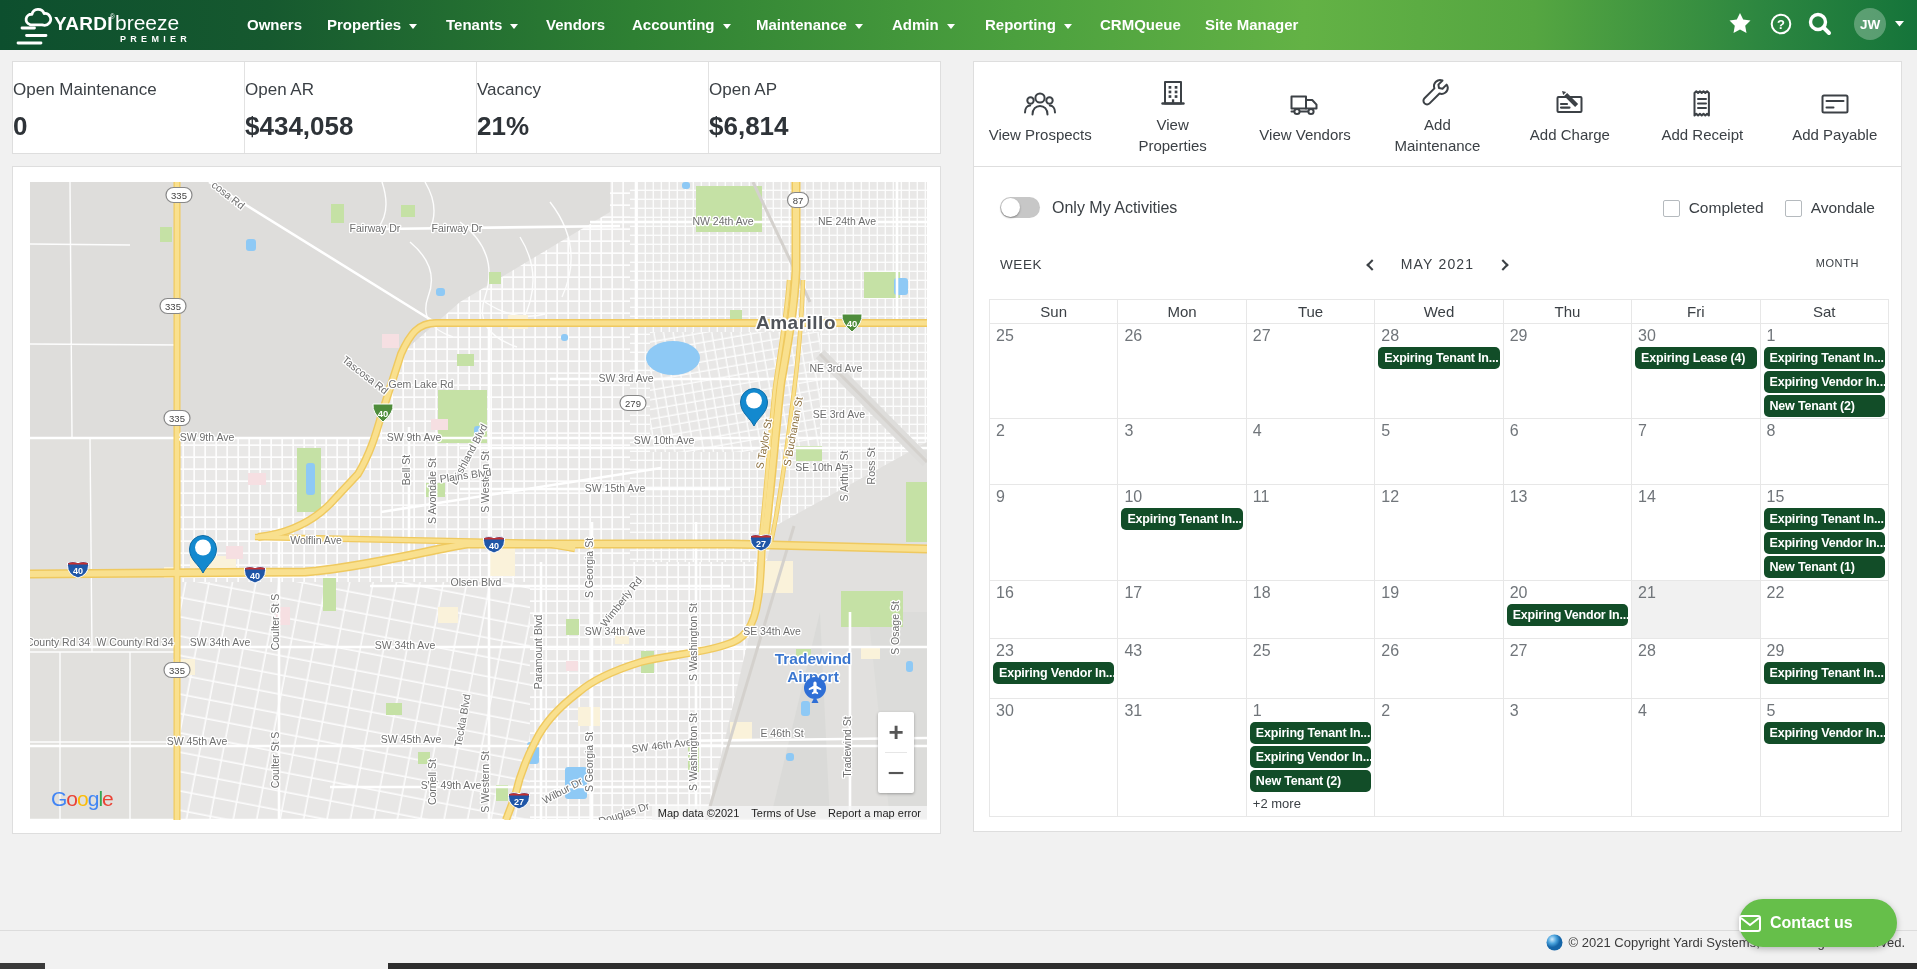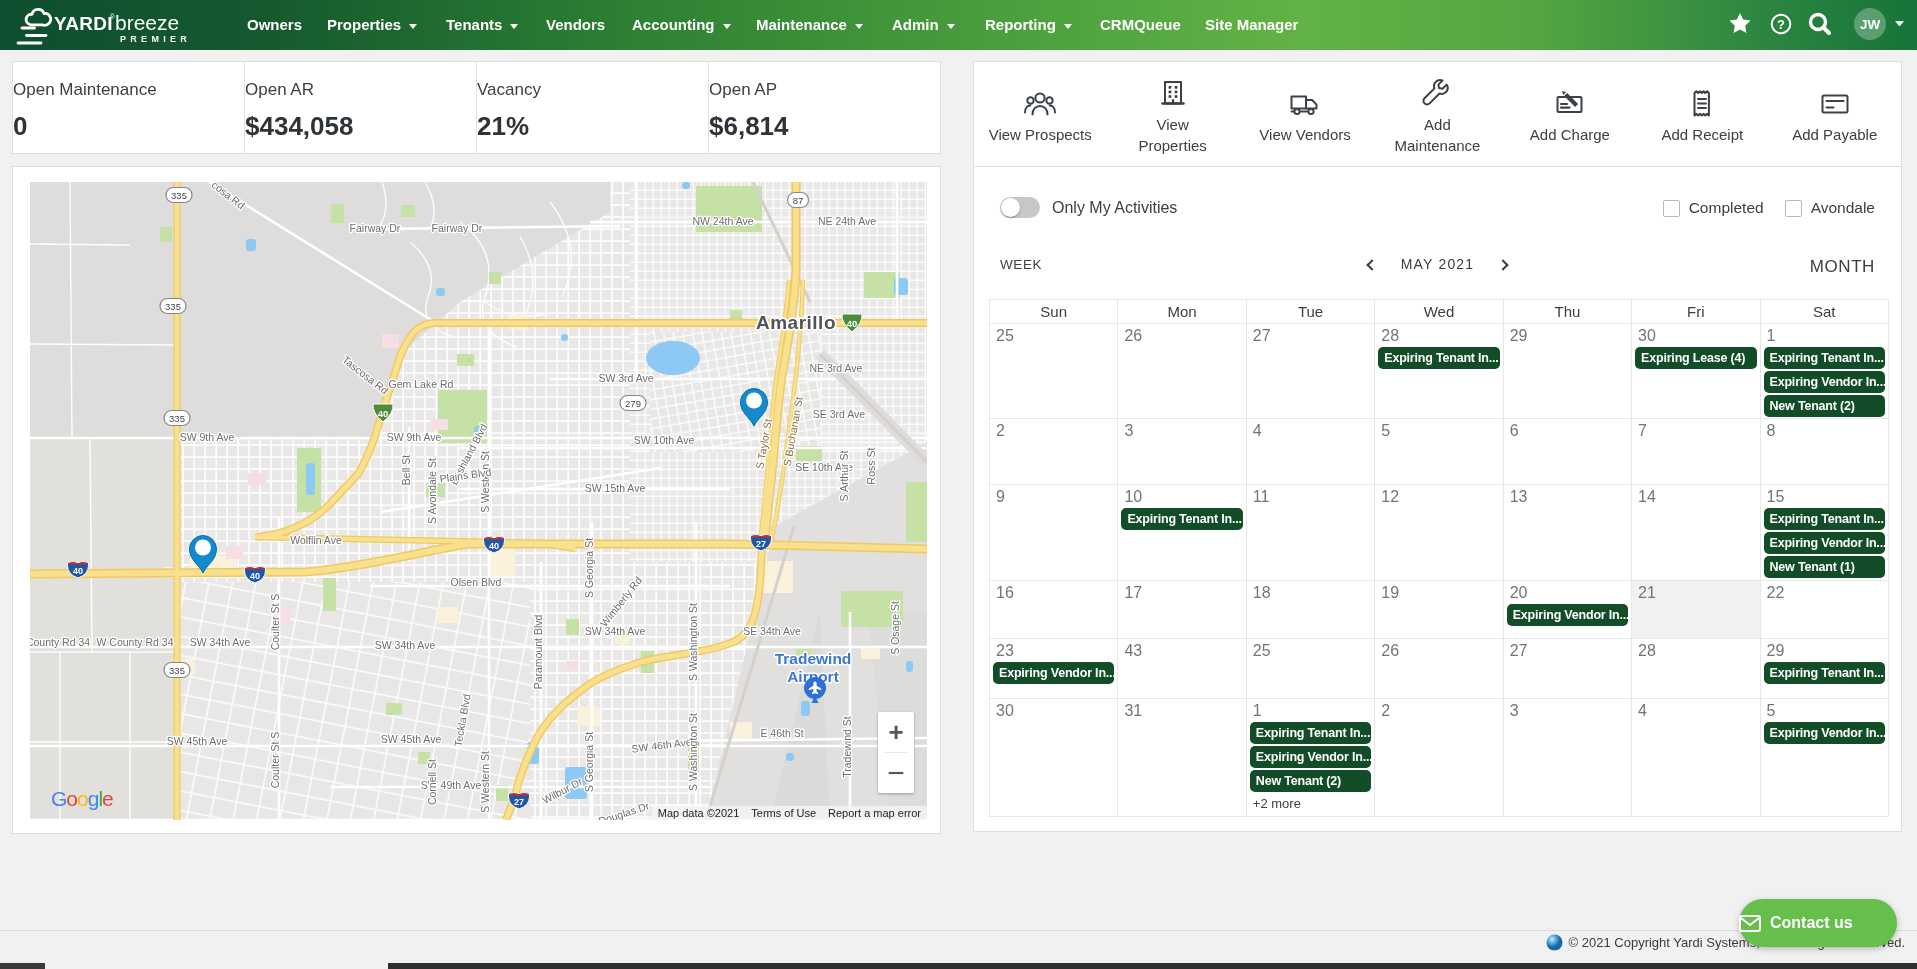--- a/index.html
+++ b/index.html
@@ -37,21 +37,21 @@
 #calpanel { left:973px; top:166px; width:929px; height:666px; }
 #togglerow { position:absolute; left:26px; top:30px; display:flex; align-items:center; }
 .toggle { width:40px; height:21px; background:#c7c7c7; border-radius:11px; position:relative; }
 .toggle .knob { position:absolute; left:1px; top:1px; width:19px; height:19px; background:#fff; border-radius:50%; box-shadow:0 1px 2px rgba(0,0,0,.35); }
 #togglerow .lb { margin-left:12px; font-size:16px; color:#3b4045; }
 #checks { position:absolute; right:26px; top:32px; display:flex; align-items:center; font-size:15.5px; color:#3b4045; }
 .cb { width:17px; height:17px; border:1px solid #b5babe; border-radius:2px; background:#fff; margin-right:9px; }
 #checks .gap { width:21px; }
 #calnav { position:absolute; left:26px; right:26px; top:86px; height:24px; color:#3b4045; }
 #calnav .wk { position:absolute; left:0; top:4px; font-size:13.5px; letter-spacing:.6px; }
-#calnav .mo { position:absolute; right:0; top:4px; font-size:17px; letter-spacing:.6px; }
+#calnav .mo { position:absolute; right:16px; top:4px; font-size:11px; letter-spacing:.6px; }
 #calnav .ctr { position:absolute; left:0; right:0; top:3px; text-align:center; font-size:14px; letter-spacing:1.2px; }
 .chv { display:inline-block; width:8px; height:8px; border:solid #3b4045; border-width:0 2.4px 2.4px 0; vertical-align:0px; }
 .chl { transform:rotate(135deg); } .chr { transform:rotate(-45deg); }
 #calgrid { position:absolute; left:15px; top:132px; width:900px; border-top:1px solid #e7e7e7; border-left:1px solid #e7e7e7; }
 .crow { display:flex; }
 .ccell { width:128.57px; border-right:1px solid #e7e7e7; border-bottom:1px solid #e7e7e7; position:relative; overflow:hidden; }
 .chead { height:24px; display:flex; align-items:center; justify-content:center; font-size:15px; color:#3b4045; }
 .cday { padding:3px 3px 0 3px; }
 .cday .dn { font-size:16px; color:#70757a; line-height:18px; padding-left:3px; }
 .ev { margin-top:2px; height:22px; background:#124d28; border-radius:5px; color:#fff; font-size:12.5px; font-weight:700; line-height:22px; padding:0 6px; white-space:nowrap; overflow:hidden; letter-spacing:-0.2px; }

